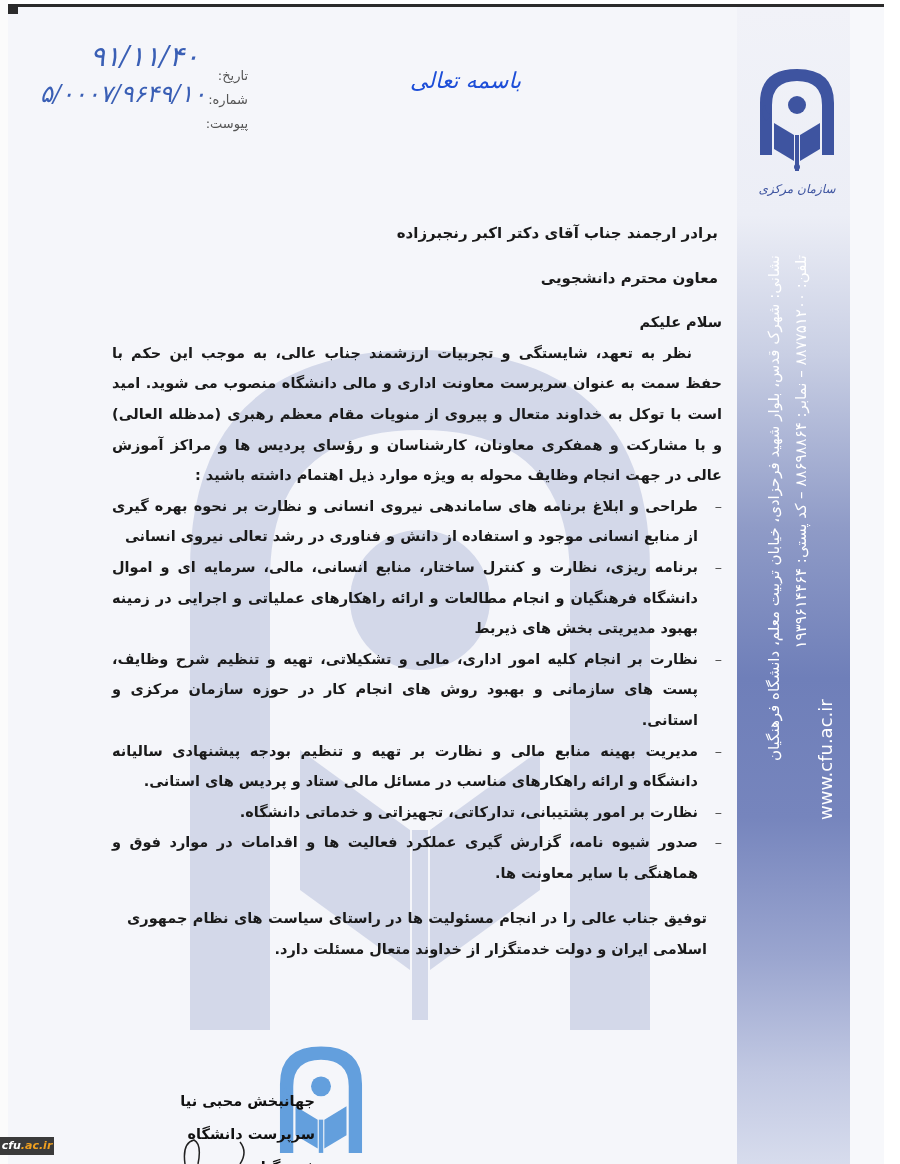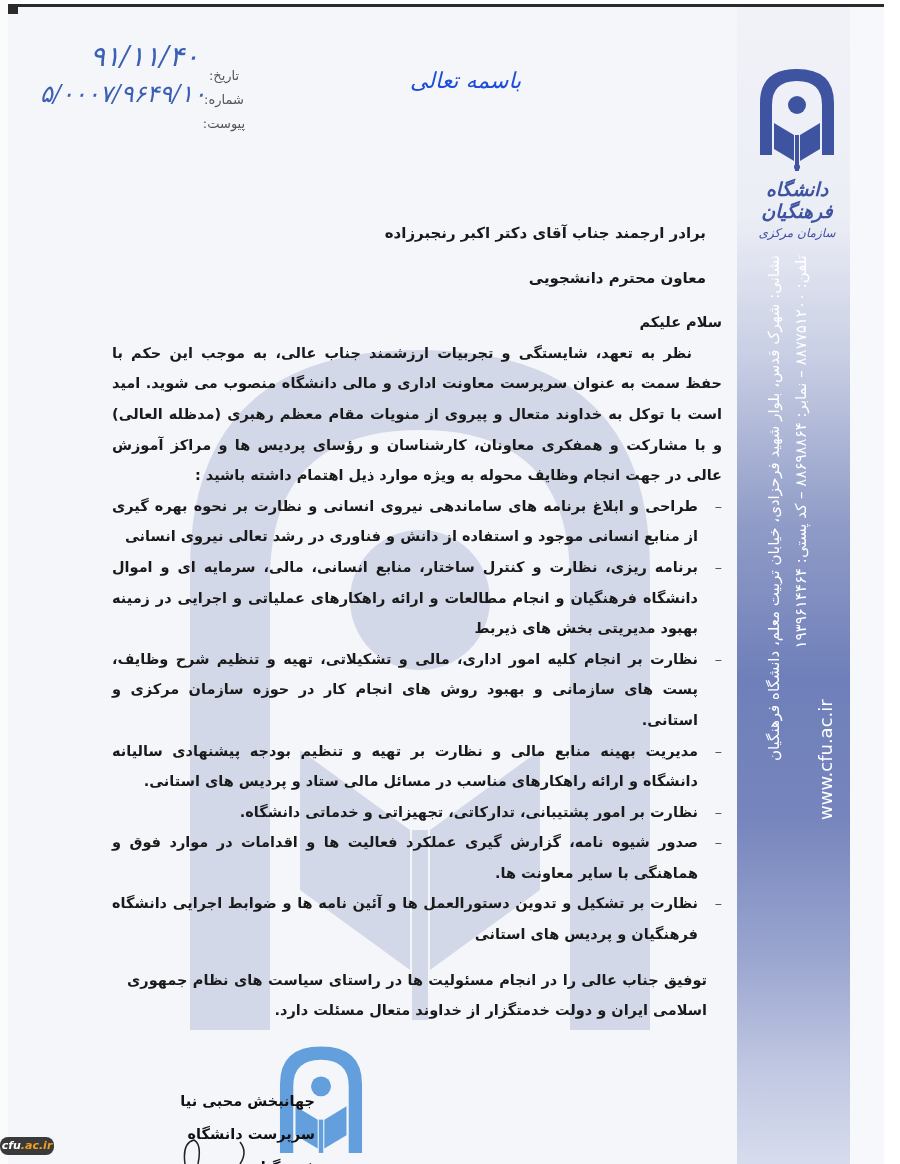--- a/index.html
+++ b/index.html
@@ -50,39 +50,39 @@
       position:absolute; color:#ffffff; white-space:nowrap;
       transform-origin:left top;
       font-size:15px; direction:rtl;
     }
     .vtext-1 { left:765px; top:955px; transform:rotate(-90deg); width:700px; }
     .vtext-2 { left:792px; top:955px; transform:rotate(-90deg); width:700px; }
     .vtext-url { left:815px; top:820px; transform:rotate(-90deg); font-size:18px; direction:ltr; width:300px; }
     
     .hdr-labels {
       position:absolute; left:200px; top:64px; width:48px;
-      direction:rtl; text-align:center; font-size:13px; color:#555;
+      direction:rtl; text-align:right; font-size:13px; color:#555;
       line-height:24px;
     }
     .hw {
       position:absolute; color:#3a5fb5; font-family:"DejaVu Serif", serif; font-style:italic;
     }
     .hw-date { left:90px; top:40px; font-size:28px; letter-spacing:6px;text-align:center; }
     .hw-number { left:40px; top:80px; font-size:24px; letter-spacing:2px; }
     .basmala {
       position:absolute; left:410px; top:68px; font-family:"DejaVu Serif", serif;
       font-size:22px; font-style:italic; color:#1d4ed8; direction:rtl;
     }
     
     .body {
       position:absolute; left:112px; top:218px; width:610px;
       direction:rtl; text-align:right; color:#1a1a1a;
       font-size:14.5px; font-weight:bold; line-height:30.6px;
     }
-    .addr { font-size:15px; margin:0 16px 14px 0; }
+    .addr { font-size:15px; margin:0 4px 14px 0; }
     .salutation { margin:2px 0 0 0; }
     .para { text-align:justify; text-indent:30px; margin:0; }
     .items { list-style:none; padding:0; margin:0; }
     .items li { position:relative; padding-right:24px; text-align:justify; }
     .items li::before {
       content:"–"; position:absolute; right:0; top:0; color:#555; font-weight:normal;
     }
     .closing { text-align:justify; margin:15px; }
     
     .sig-stamp {
@@ -90,21 +90,21 @@
     }
     .sig {
       position:absolute; left:140px; top:1085px; width:175px;
       direction:rtl; text-align:right; font-weight:bold; font-size:14.5px; color:#111;
       line-height:33px;
     }
     .sig-stroke { position:absolute; left:180px; top:1138px; width:80px; height:26px; }
     .badge {
       position:absolute; left:0; top:1137px; width:54px; height:18px;
       background:#3a3a3a; color:#f0a020; font-size:11px; font-weight:bold; font-style:italic;
-      line-height:18px; text-align:center;border-radius:8px;
+      line-height:18px; text-align:center;
     }
     .badge .b1 { color:#ffffff; }
   </style>
 </head>
 <body>
 
 <div class="page-left-edge"></div>
 <div class="page"></div>
 <div class="corner-mark"></div>
 <div class="sidebar"></div>
@@ -121,21 +121,20 @@
 <svg class="logo" viewBox="0 0 90 110">
   <path d="M8 90 L8 38 Q8 4 45 4 Q82 4 82 38 L82 90 L70 90 L70 40 Q70 16 45 16 Q20 16 20 40 L20 90 Z" fill="#3e54a0"></path>
   <circle cx="45" cy="40" r="9" fill="#3e54a0"></circle>
   <path d="M22 58 L42 70 L42 96 L22 84 Z" fill="#3e54a0"></path>
   <path d="M68 58 L48 70 L48 96 L68 84 Z" fill="#3e54a0"></path>
   <rect x="43" y="70" width="4" height="36" fill="#3e54a0"></rect>
   <circle cx="45" cy="102" r="3" fill="#3e54a0"></circle>
   <path d="M14 56 Q6 46 14 40 Q12 48 20 50 Z" fill="#3e54a0"></path>
 </svg>
 <div class="logo-text">
-  <div class="logo-title">دانشگاه فرهنگیان</div>
   <div class="logo-sub">سازمان مرکزی</div>
 </div>
 
 <div class="vtext vtext-1">نشانی: شهرک قدس، بلوار شهید فرحزادی، خیابان تربیت معلم، دانشگاه فرهنگیان</div>
 <div class="vtext vtext-2">تلفن: ۸۸۷۷۵۱۲۰۰ – نمابر: ۸۸۶۹۸۸۶۴ – کد پستی: ۱۹۳۹۶۱۴۴۶۴</div>
 <div class="vtext vtext-url">www.cfu.ac.ir</div>
 
 <div class="basmala">باسمه تعالی</div>
 <div class="hdr-labels">
   <div>تاریخ:</div>
@@ -150,21 +149,20 @@
   <div class="addr">معاون محترم دانشجویی</div>
   <div class="salutation">سلام علیکم</div>
   <p class="para">نظر به تعهد، شایستگی و تجربیات ارزشمند جناب عالی، به موجب این حکم با حفظ سمت به عنوان سرپرست معاونت اداری و مالی دانشگاه منصوب می شوید. امید است با توکل به خداوند متعال و پیروی از منویات مقام معظم رهبری (مدظله العالی) و با مشارکت و همفکری معاونان، کارشناسان و رؤسای پردیس ها و مراکز آموزش عالی در جهت انجام وظایف محوله به ویژه موارد ذیل اهتمام داشته باشید :</p>
   <ul class="items">
     <li>طراحی و ابلاغ برنامه های ساماندهی نیروی انسانی و نظارت بر نحوه بهره گیری از منابع انسانی موجود و استفاده از دانش و فناوری در رشد تعالی نیروی انسانی</li>
     <li>برنامه ریزی، نظارت و کنترل ساختار، منابع انسانی، مالی، سرمایه ای و اموال دانشگاه فرهنگیان و انجام مطالعات و ارائه راهکارهای عملیاتی و اجرایی در زمینه بهبود مدیریتی بخش های ذیربط</li>
     <li>نظارت بر انجام کلیه امور اداری، مالی و تشکیلاتی، تهیه و تنظیم شرح وظایف، پست های سازمانی و بهبود روش های انجام کار در حوزه سازمان مرکزی و استانی.</li>
     <li>مدیریت بهینه منابع مالی و نظارت بر تهیه و تنظیم بودجه پیشنهادی سالیانه دانشگاه و ارائه راهکارهای مناسب در مسائل مالی ستاد و پردیس های استانی.</li>
     <li>نظارت بر امور پشتیبانی، تدارکاتی، تجهیزاتی و خدماتی دانشگاه.</li>
     <li>صدور شیوه نامه، گزارش گیری عملکرد فعالیت ها و اقدامات در موارد فوق و هماهنگی با سایر معاونت ها.</li>
-    <li>نظارت بر تشکیل و تدوین دستورالعمل ها و آئین نامه ها و ضوابط اجرایی دانشگاه فرهنگیان و پردیس های استانی</li>
   </ul>
   <p class="closing">توفیق جناب عالی را در انجام مسئولیت ها در راستای سیاست های نظام جمهوری اسلامی ایران و دولت خدمتگزار از خداوند متعال مسئلت دارد.</p>
 </div>
 
 <svg class="sig-stamp" viewBox="0 0 90 110">
   <path d="M8 100 L8 38 Q8 4 45 4 Q82 4 82 38 L82 100 L70 100 L70 40 Q70 16 45 16 Q20 16 20 40 L20 100 Z" fill="#4a90d8"></path>
   <circle cx="45" cy="40" r="9" fill="#4a90d8"></circle>
   <path d="M22 58 L42 70 L42 96 L22 84 Z" fill="#4a90d8"></path>
   <path d="M68 58 L48 70 L48 96 L68 84 Z" fill="#4a90d8"></path>
   <rect x="43" y="70" width="4" height="30" fill="#4a90d8"></rect>

